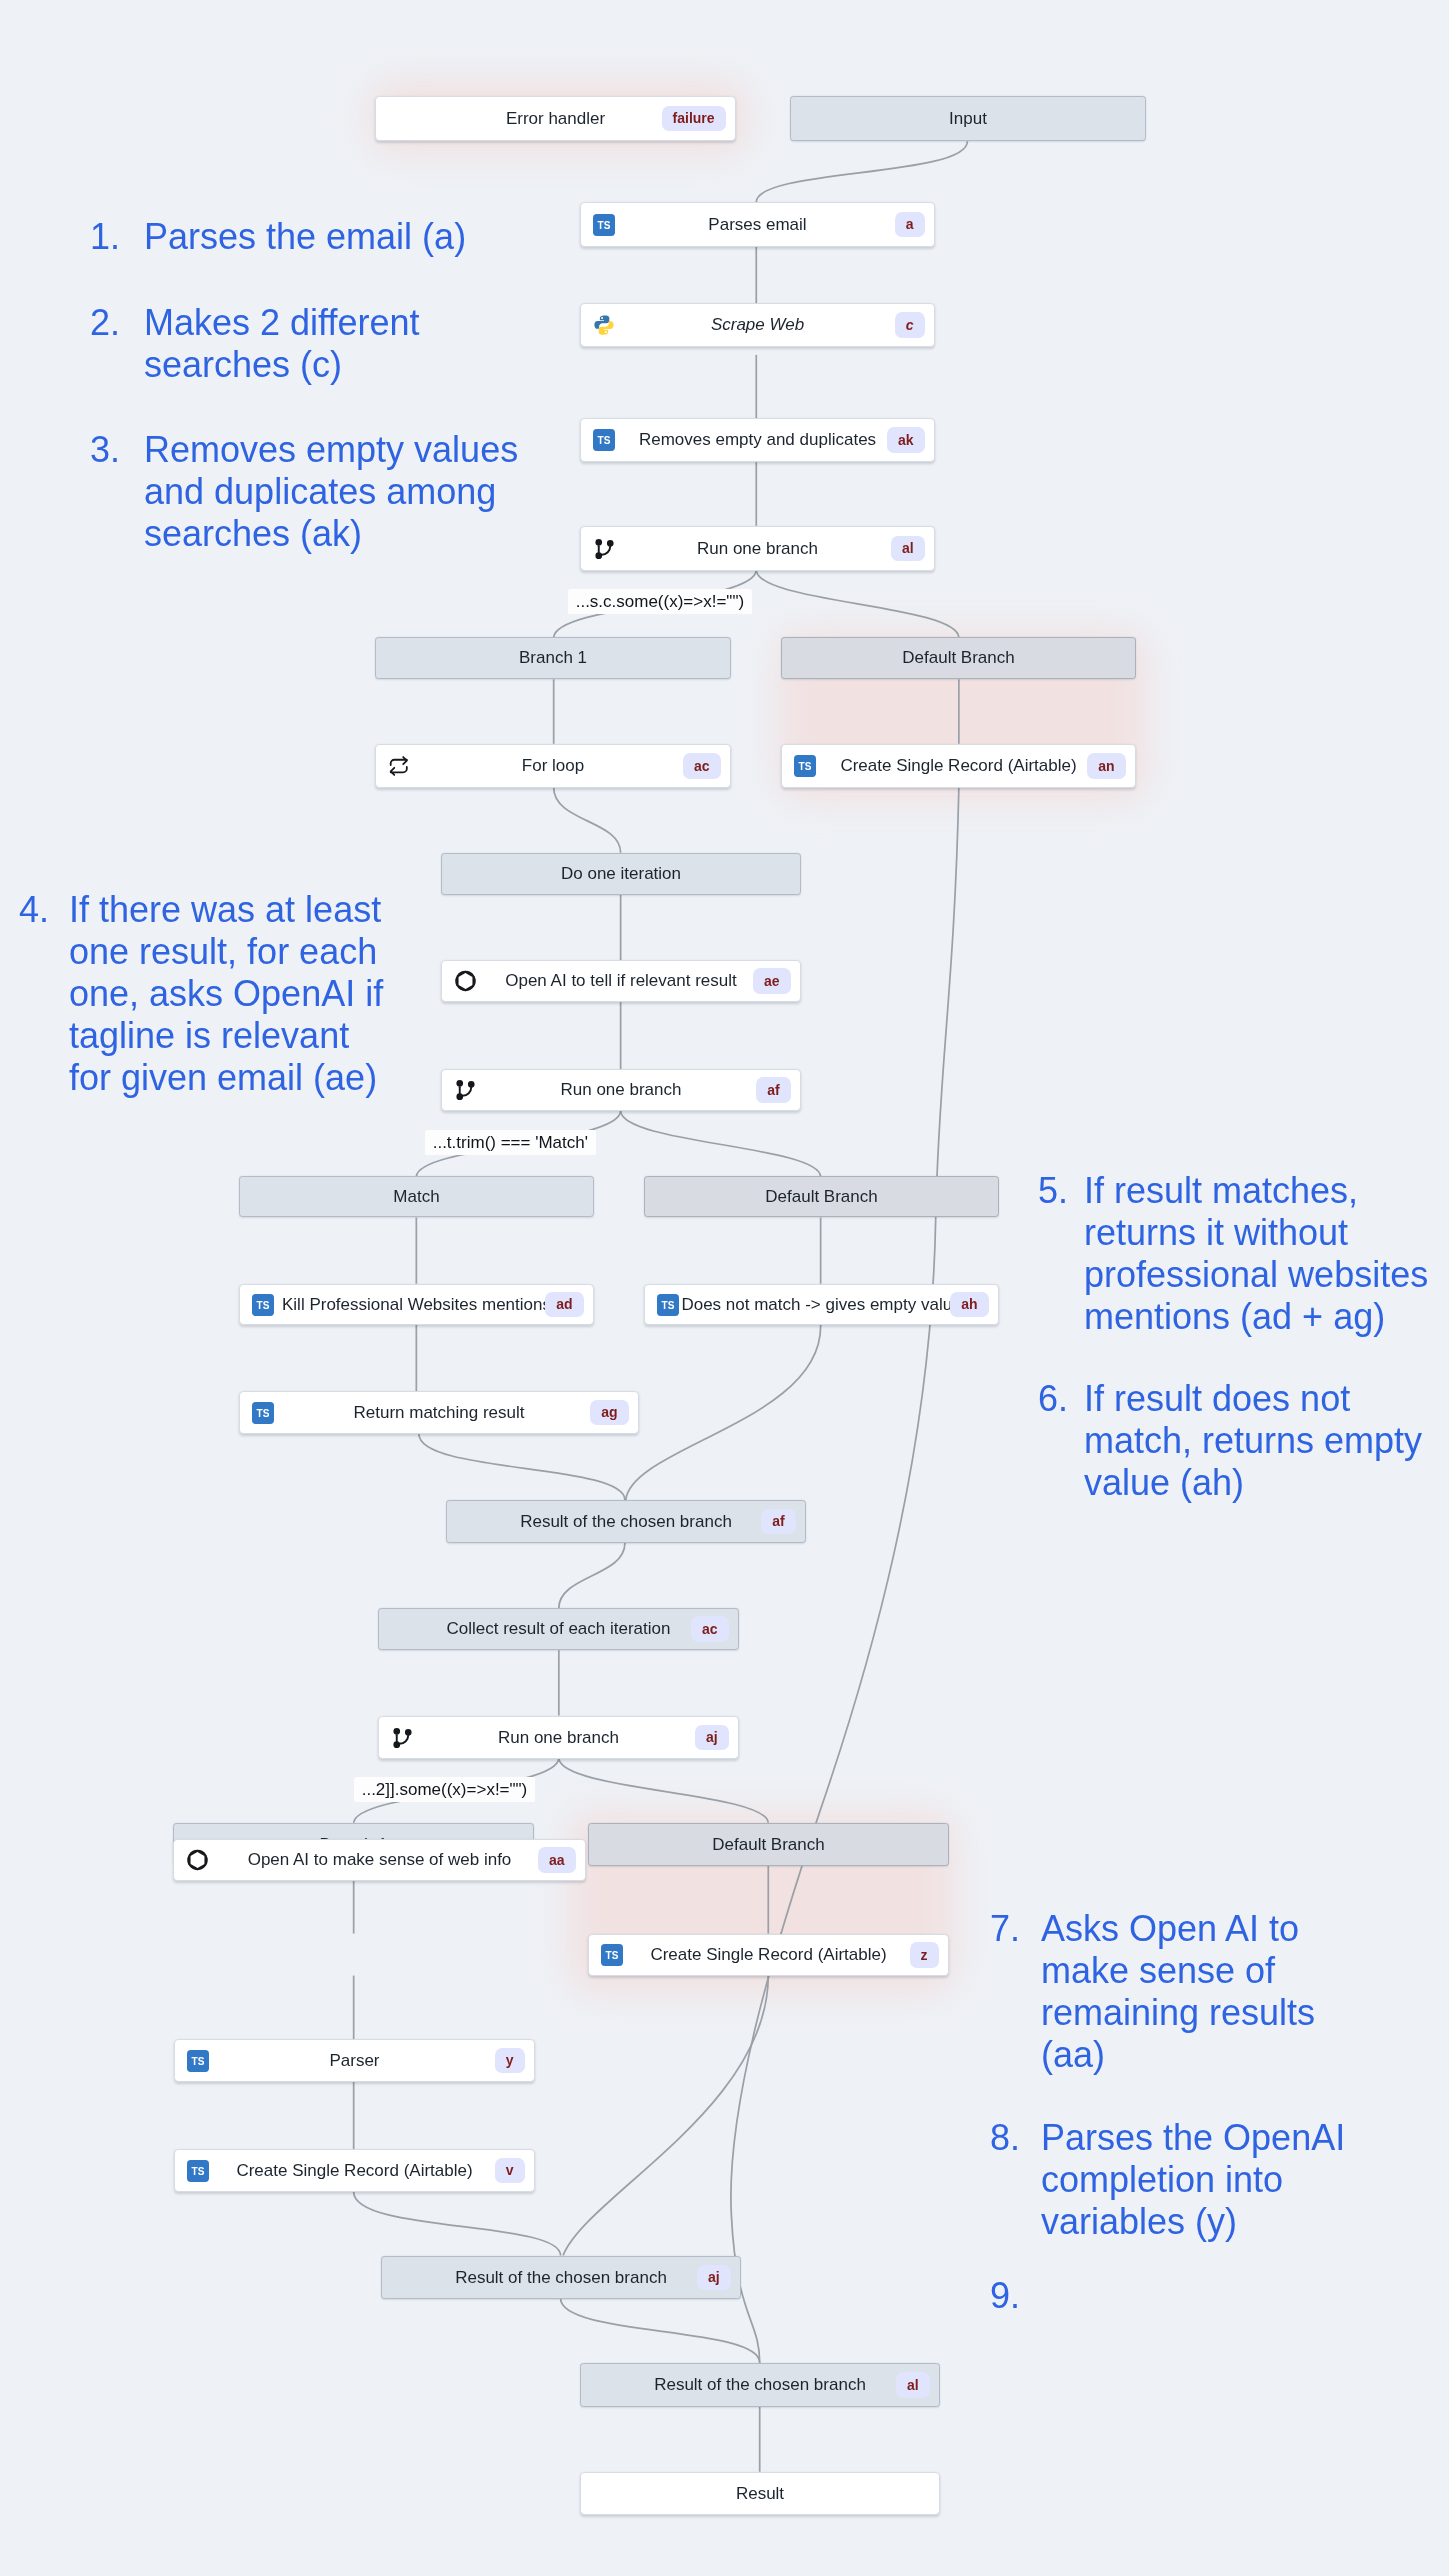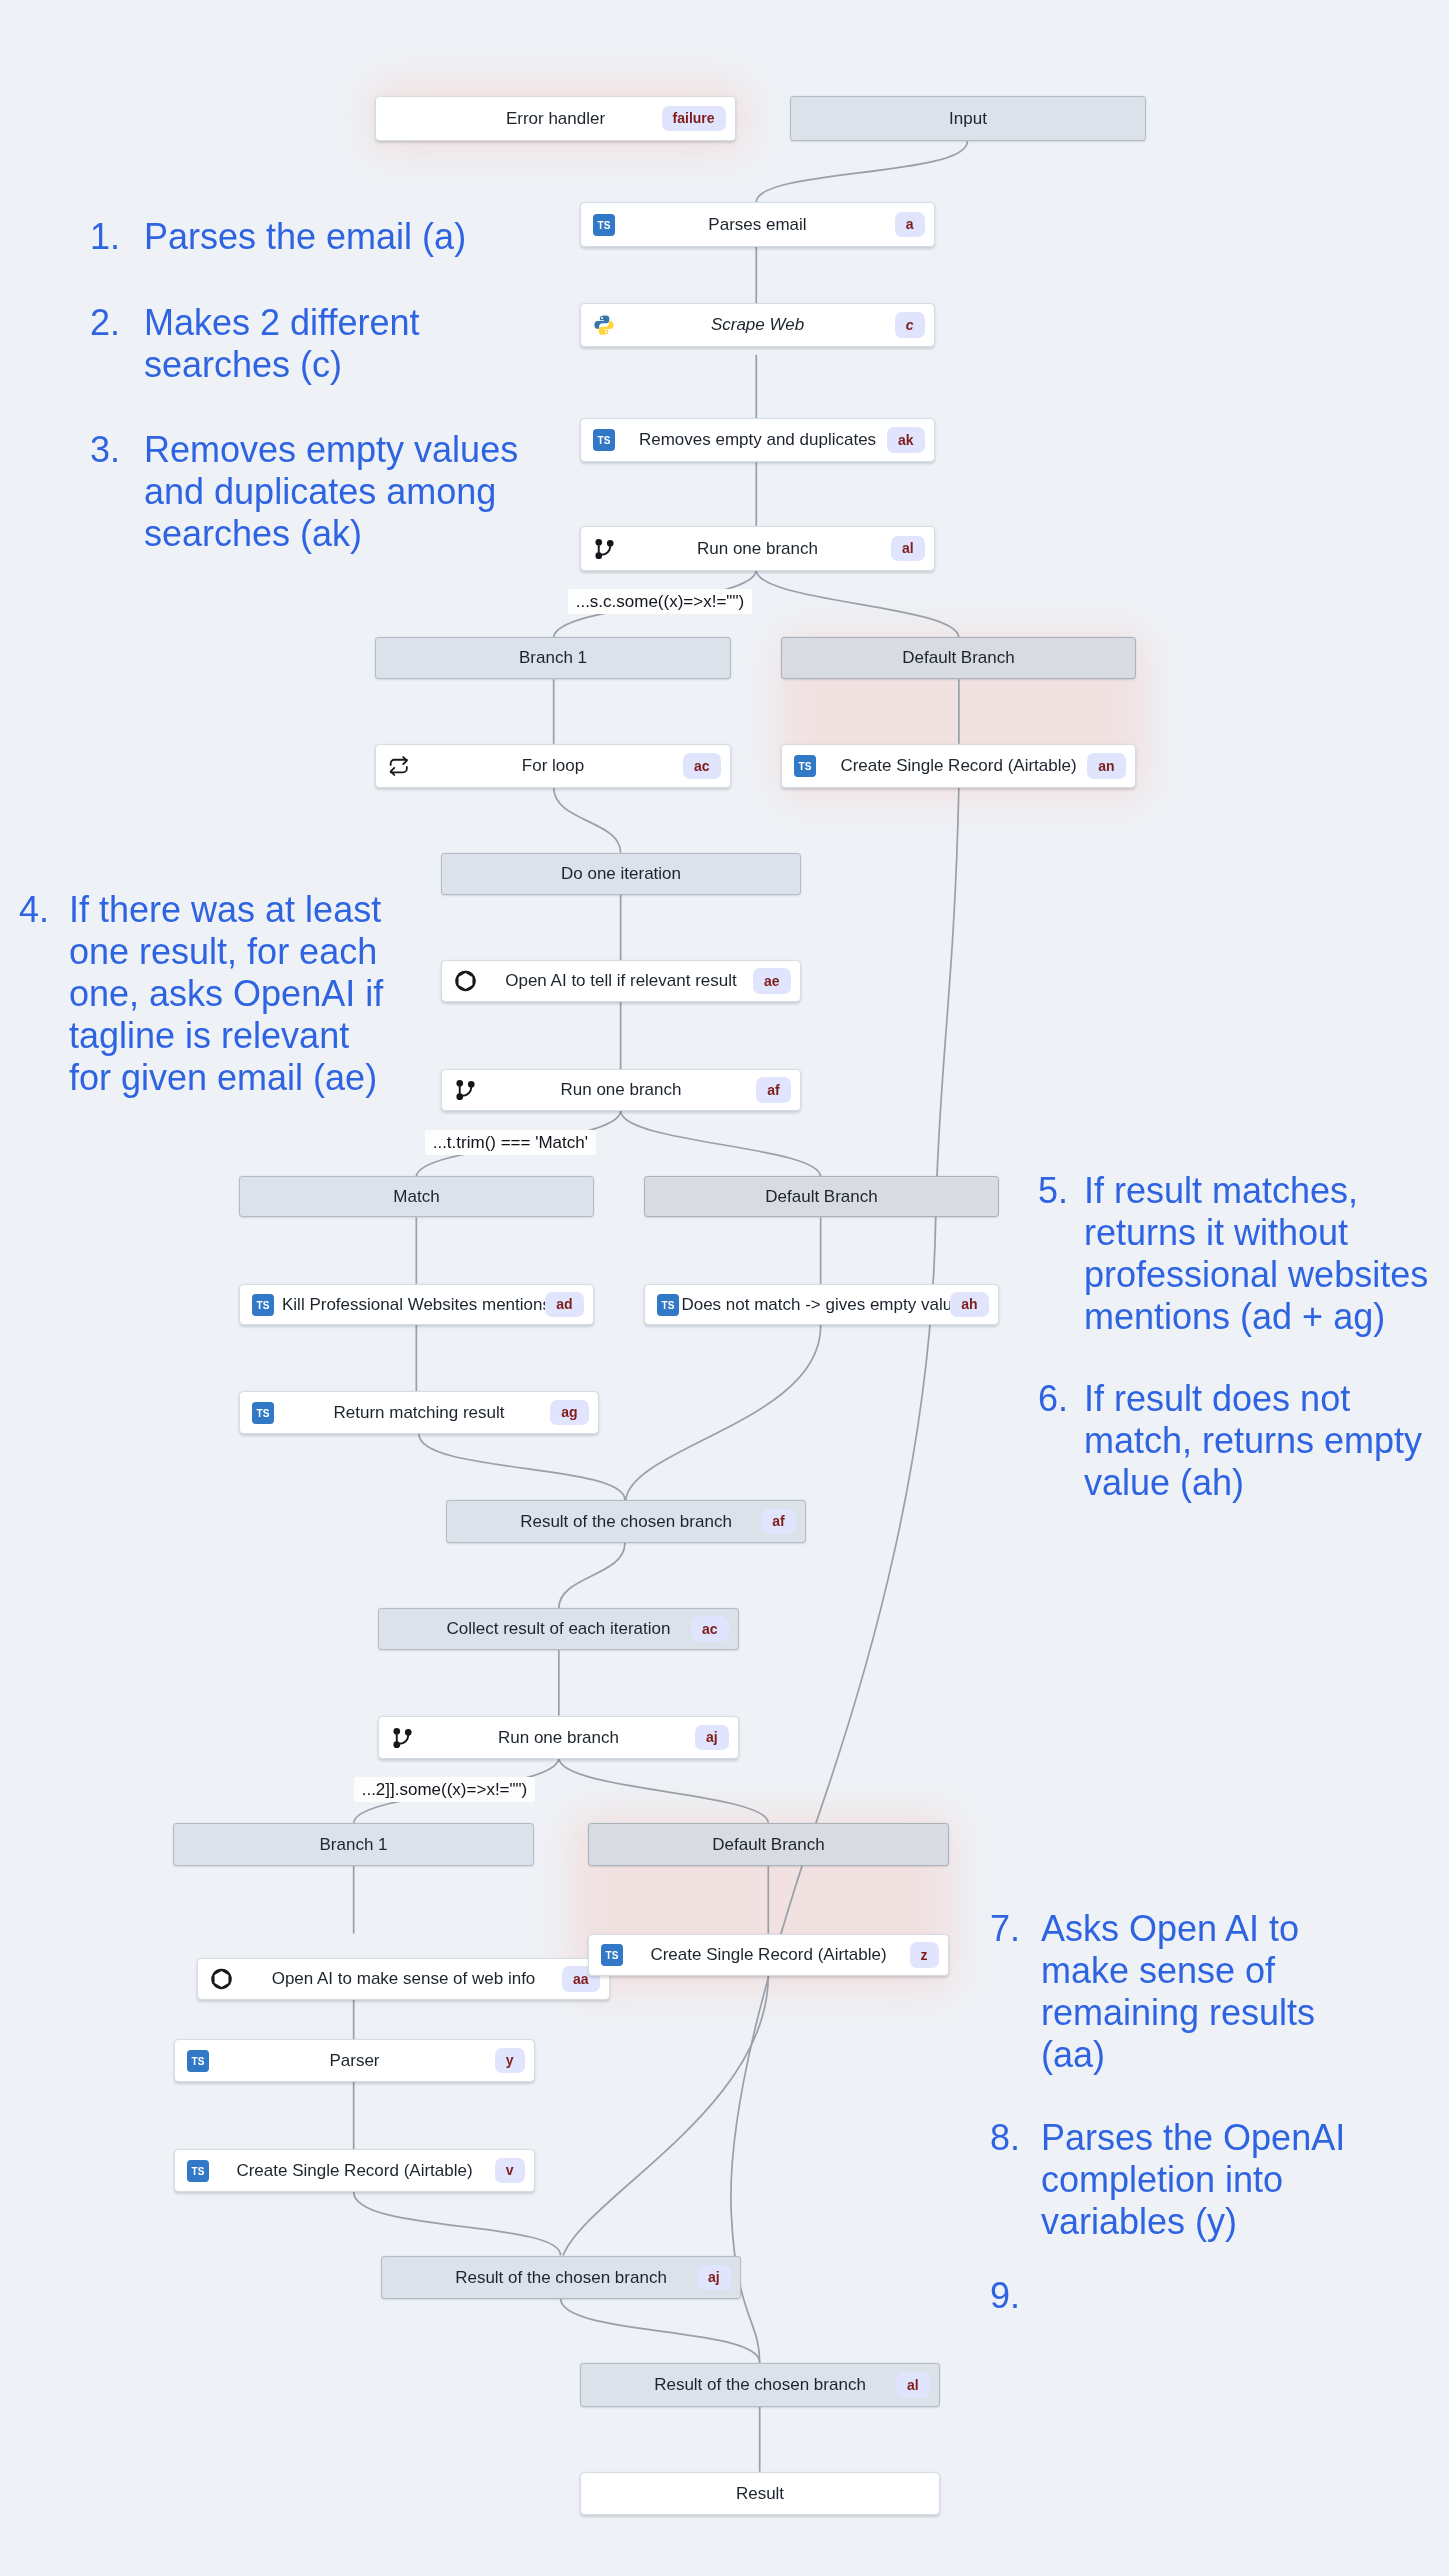--- a/index.html
+++ b/index.html
@@ -234,21 +234,21 @@
   <div class="node" style="left:644px;top:1284px;width:355px;height:41px;">
     <span class="icon">
         <svg width="22" height="22" viewBox="0 0 26 26">
           <use href="#i-ts"></use>
         </svg>
       </span>
     <span class="lbl">Does not match -&gt; gives empty value</span>
     <span class="badge">ah</span>
   </div>
 
-  <div class="node" style="left:239px;top:1391px;width:360px;height:43px;">
+  <div class="node" style="left:239px;top:1391px;width:400px;height:43px;">
     <span class="icon">
         <svg width="22" height="22" viewBox="0 0 26 26">
           <use href="#i-ts"></use>
         </svg>
       </span>
     <span class="lbl">Return matching result</span>
     <span class="badge">ag</span>
   </div>
 
   <div class="hdr" style="left:446px;top:1500px;width:360px;height:43px;">
@@ -271,21 +271,21 @@
     <span class="badge">aj</span>
   </div>
 
   <div class="hdr" style="left:173px;top:1823px;width:361px;height:43px;">
     <span class="lbl">Branch 1</span>
   </div>
   <div class="hdr default" style="left:588px;top:1823px;width:361px;height:43px;">
     <span class="lbl">Default Branch</span>
   </div>
 
-  <div class="node" style="left:173px;top:1958px;width:413px;height:42px;margin-left:24px;">
+  <div class="node" style="left:173px;top:1839px;width:413px;height:42px;">
     <span class="icon">
         <svg width="23" height="23" viewBox="0 0 27 27">
           <use href="#i-openai"></use>
         </svg>
       </span>
     <span class="lbl">Open AI to make sense of web info</span>
     <span class="badge">aa</span>
   </div>
   <div class="node" style="left:588px;top:1934px;width:361px;height:42px;">
     <span class="icon">

